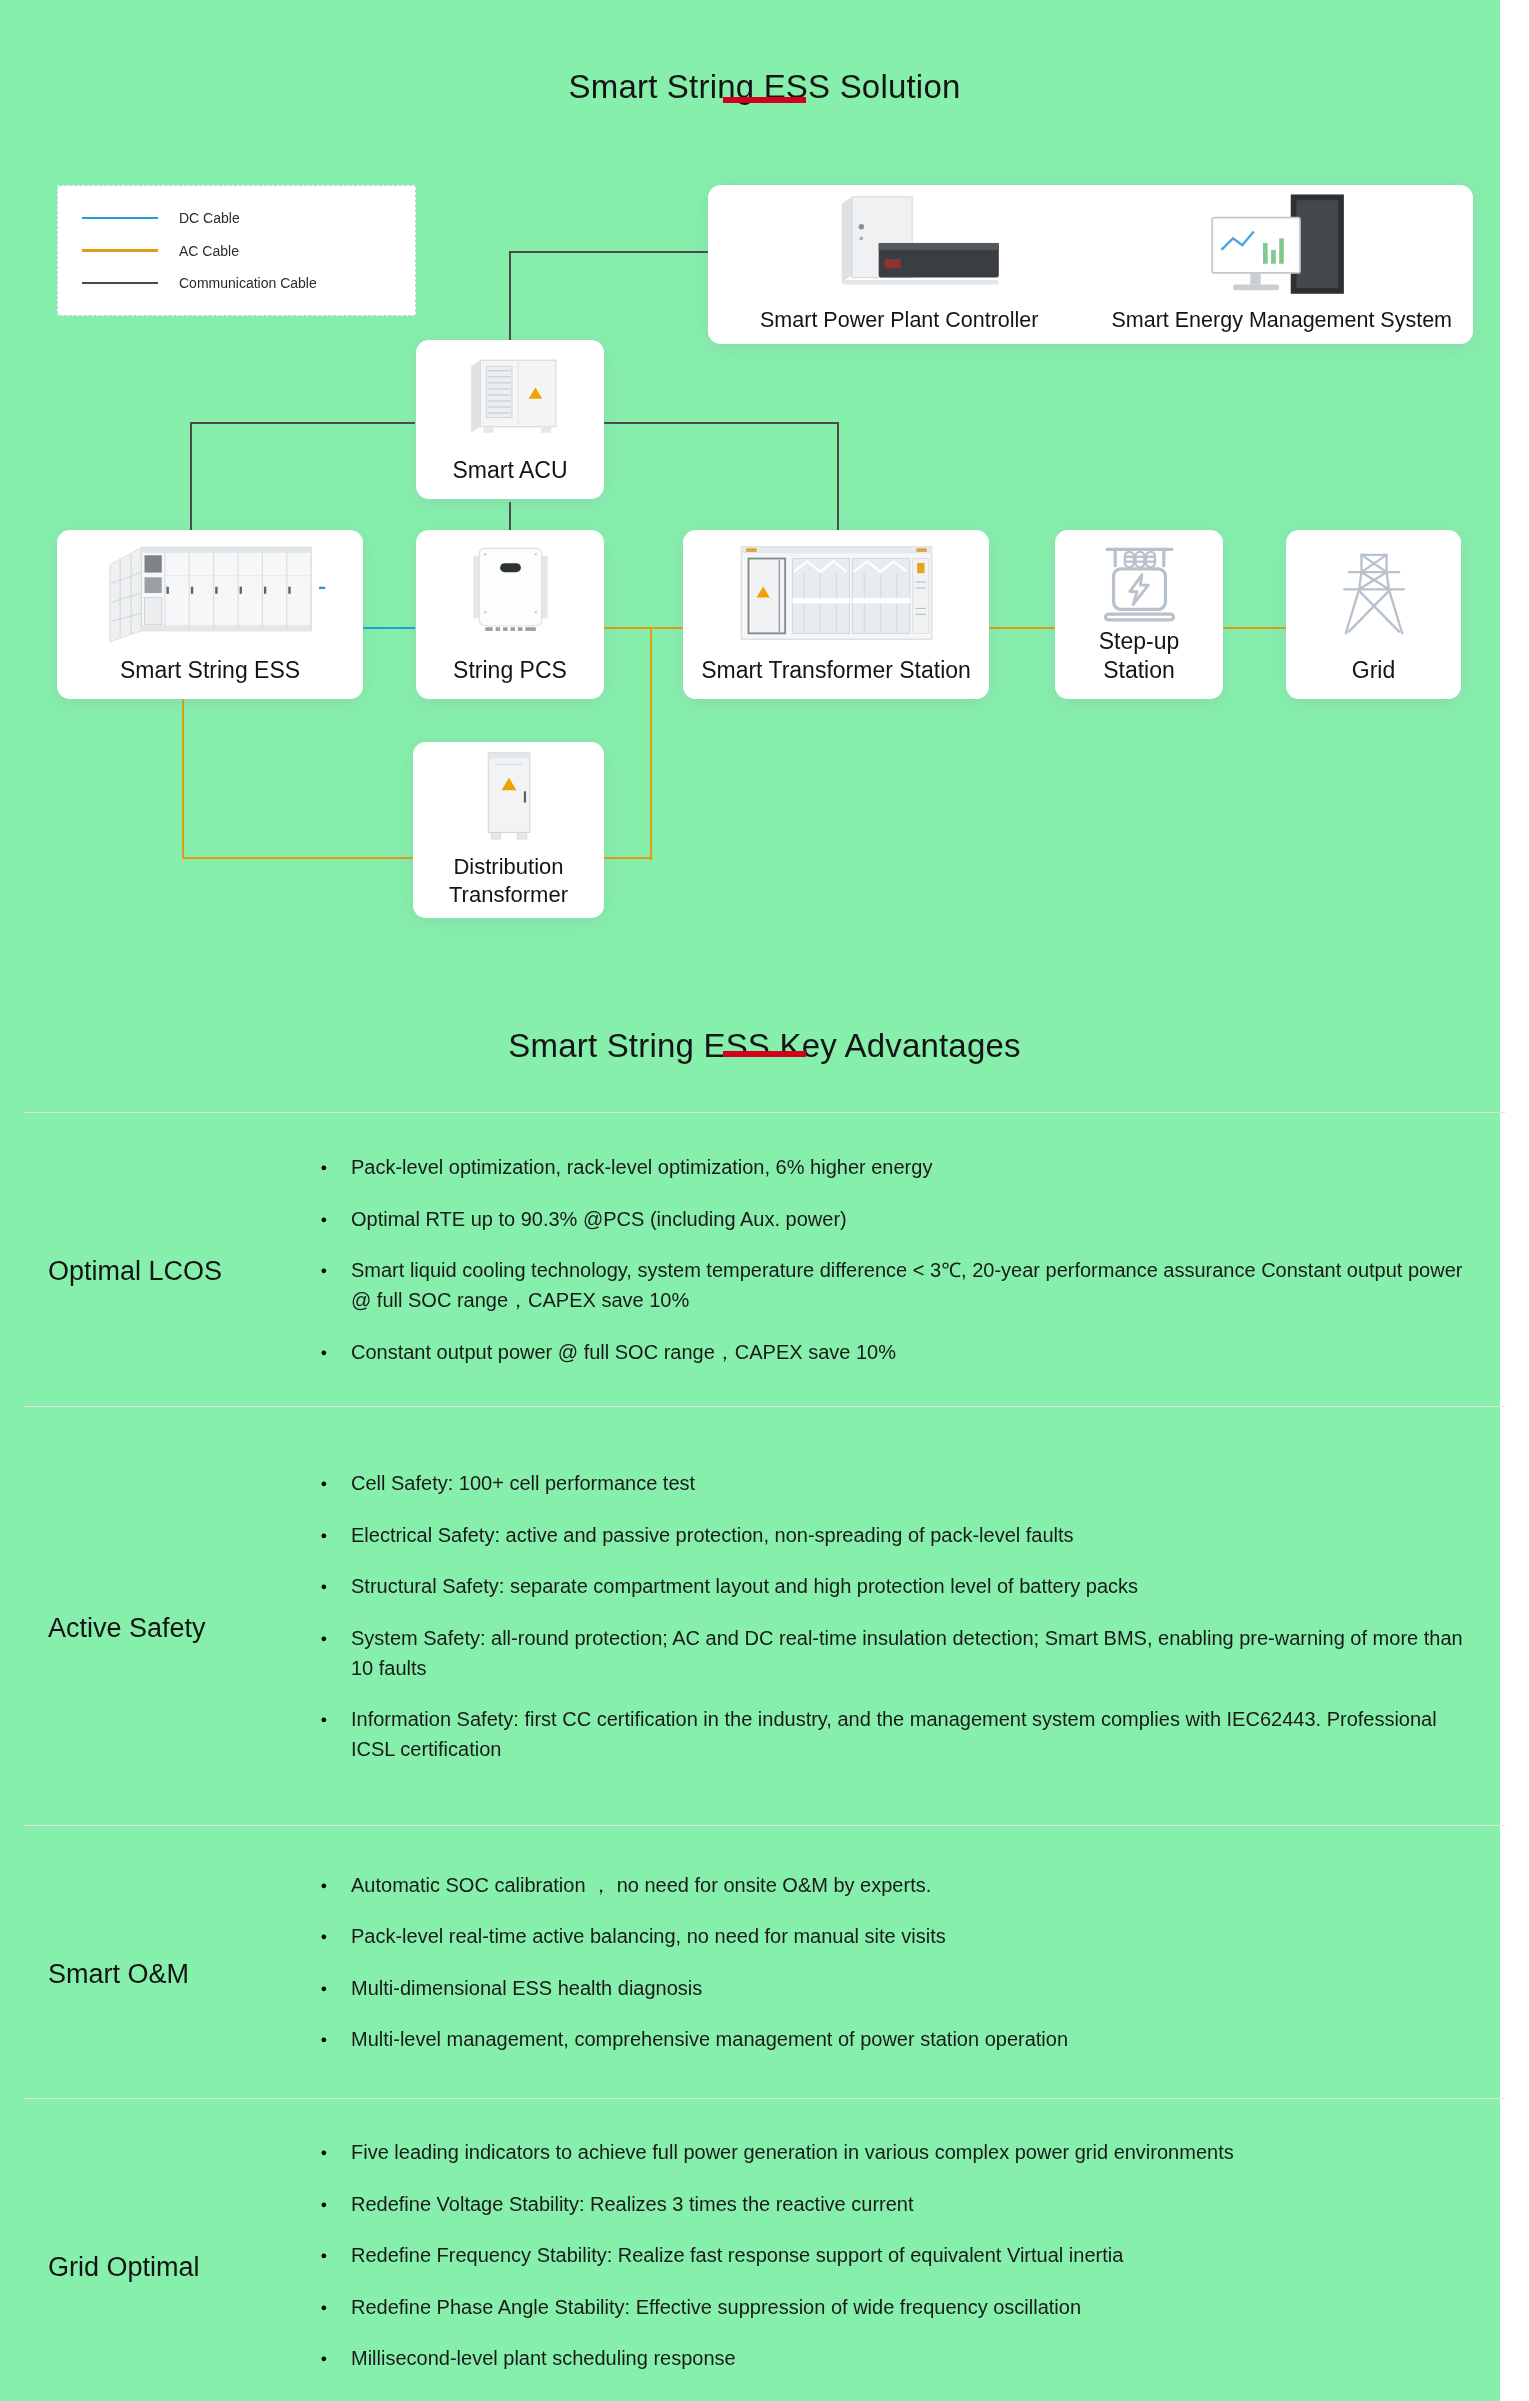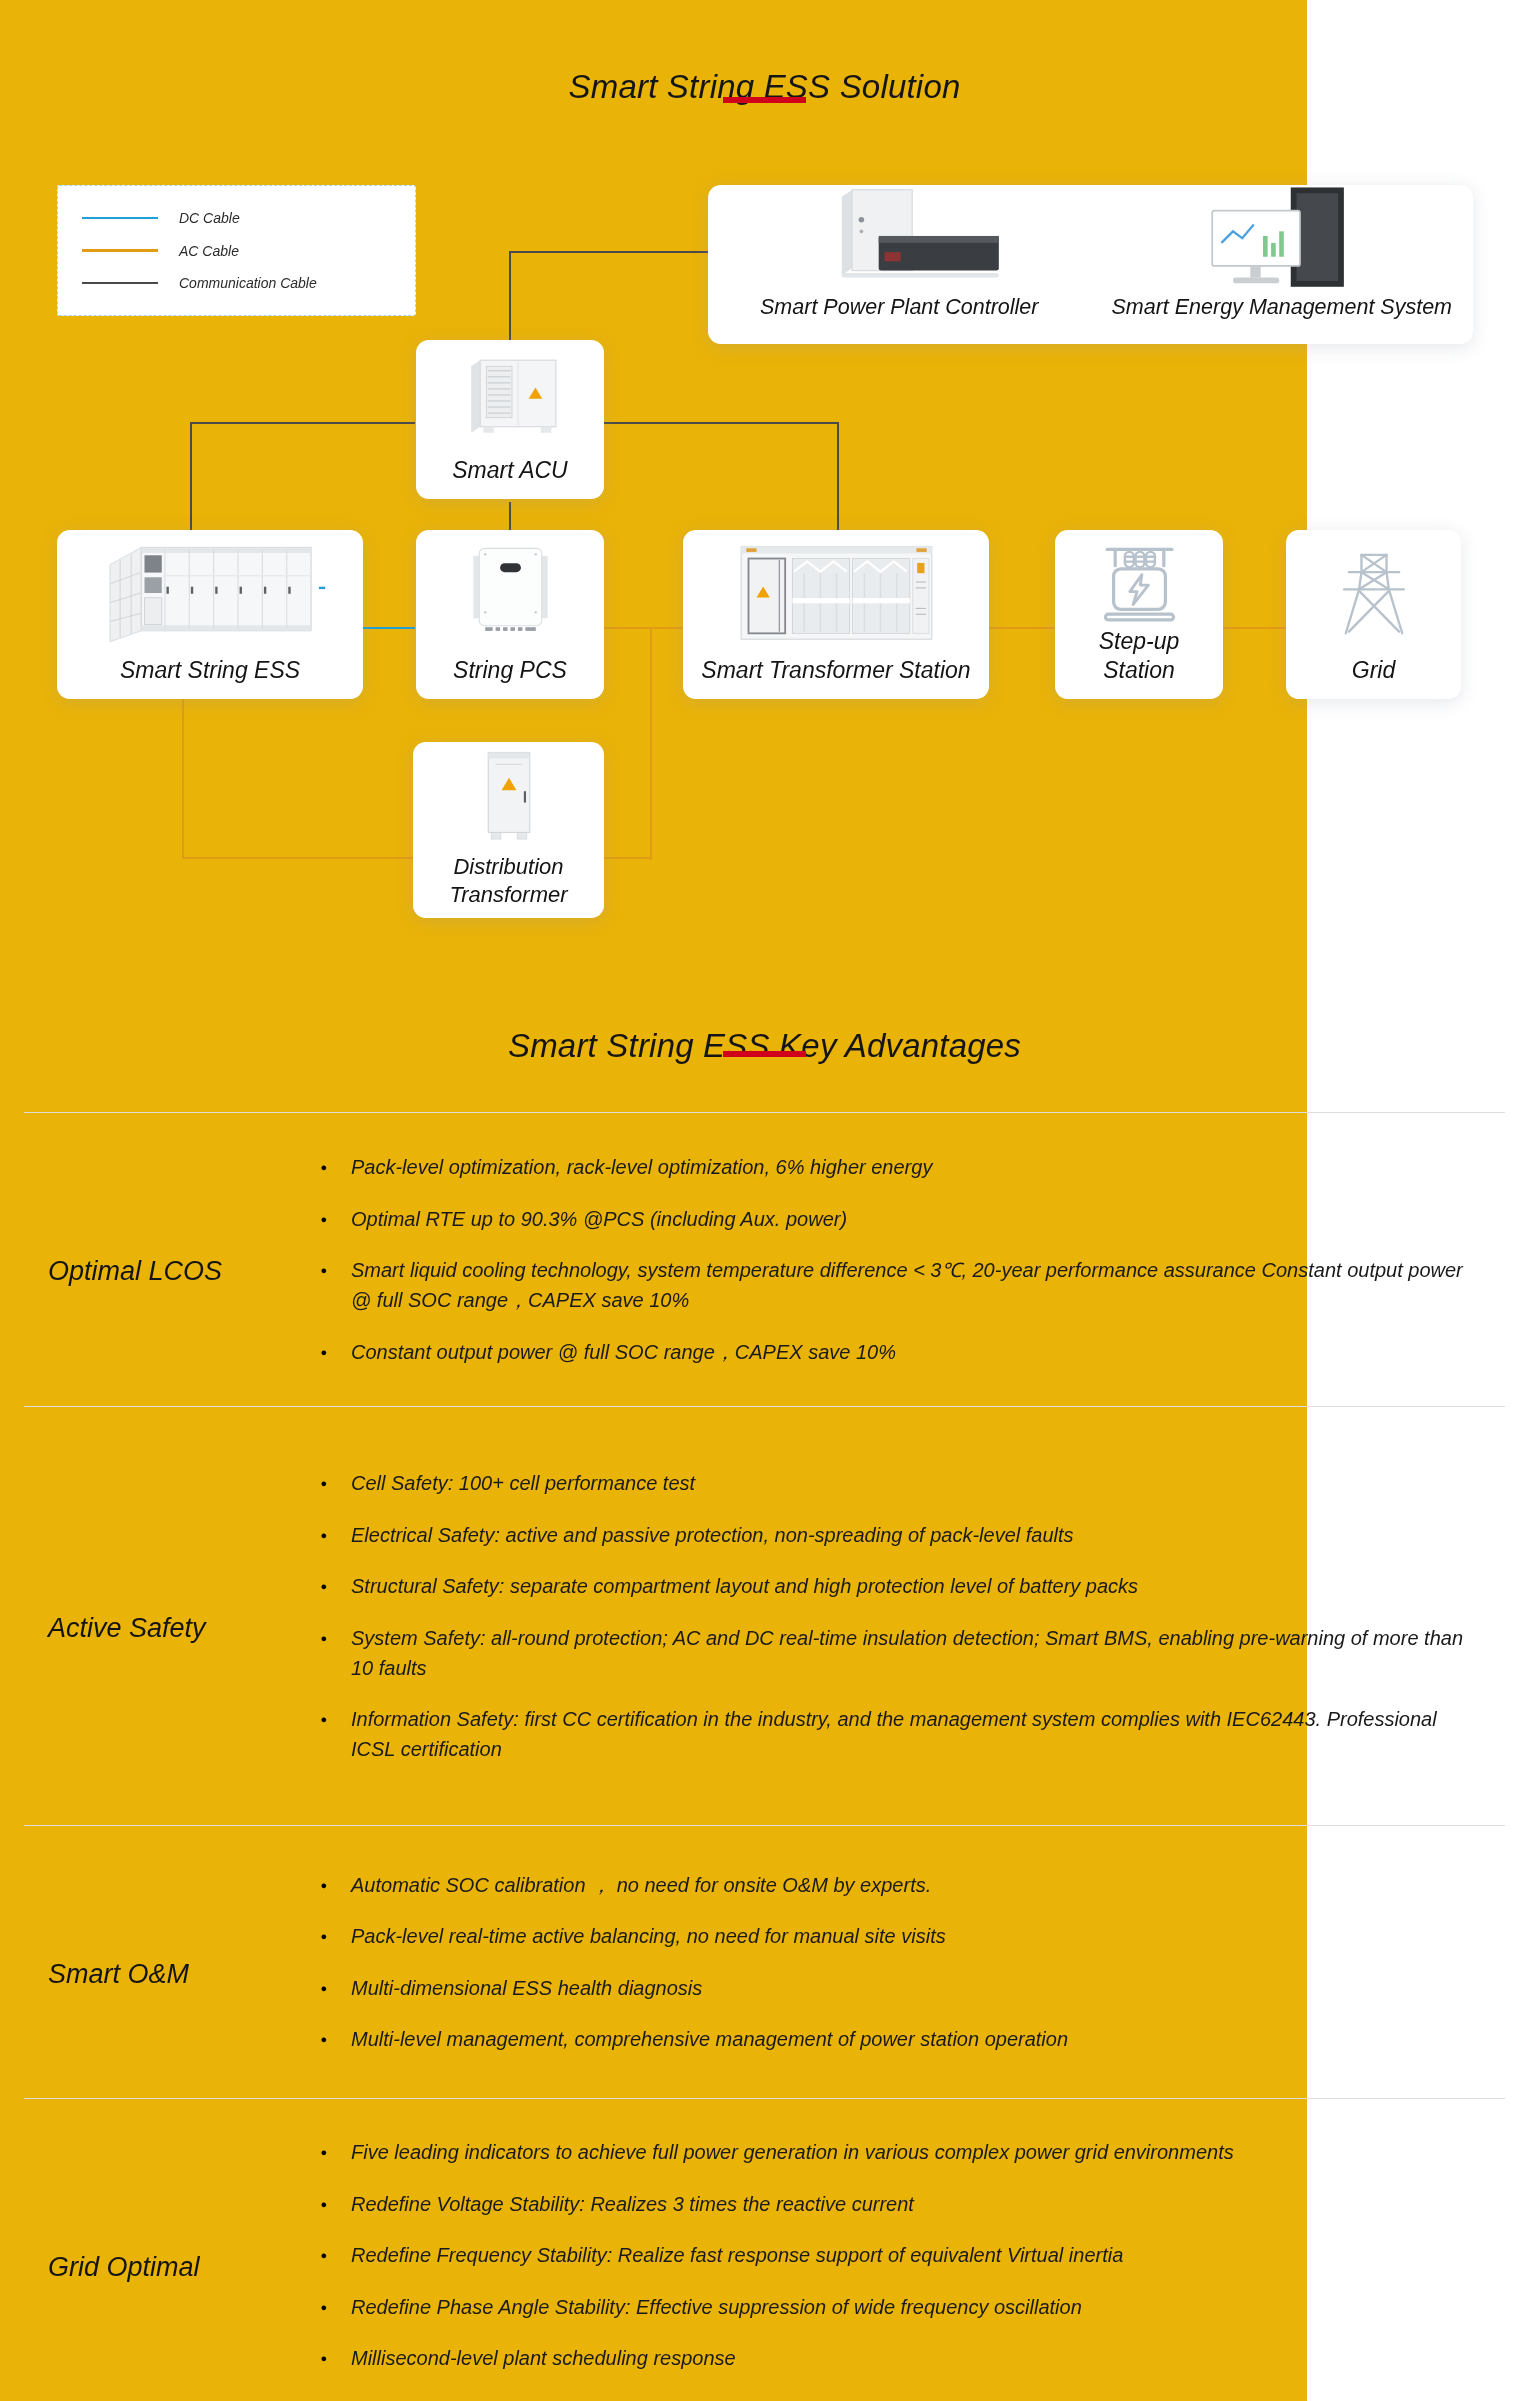--- a/index.html
+++ b/index.html
@@ -1,17 +1,17 @@
 <!DOCTYPE html>
 <html style="font-size:12.7px"><head>
 <meta charset="utf-8">
 <style>
   html,body{margin:0;padding:0;background:#fff;}
   body{width:1529px;height:2401px;font-family:"Liberation Sans",sans-serif;color:#1a1a1a;position:relative;overflow:hidden;}
-  .page{position:relative;width:1307px;height:2401px;background:#eab308;font-style:italic;}
+  .page{position:relative;width:1500px;height:2401px;background:#86efac;}
 
   
   .main-title{position:absolute;left:0;width:1529px;text-align:center;font-size:33px;font-weight:500;letter-spacing:0.2px;color:#151515;}
   .t1{top:46px;}
   .t2{top:1000px;}
   .red-underline{position:absolute;left:723px;width:83px;height:5.6px;background:#d0021b;}
   .u1{top:97px;}
   .u2{top:1051px;}
 
   
@@ -29,21 +29,21 @@
   .legend-box{position:absolute;left:57px;top:185px;width:359px;height:131px;z-index:2;background:#fff;
               border:0.8px dashed #a6d3ef;border-radius:2.4px;display:flex;flex-direction:column;justify-content:center;gap:16.7px;padding-left:24px;box-sizing:border-box;}
   .legend-row{display:flex;align-items:center;}
   .legend-swatch{width:76px;height:2.4px;flex:0 0 76px;}
   .legend-swatch.comm-sw{height:1.6px;}
   .legend-label{margin-left:21px;font-size:14px;color:#2b2b2b;}
 
   .top-card{left:708px;top:185px;width:765px;height:159px;flex-direction:row;}
   .device-col{flex:1 1 0;display:flex;flex-direction:column;align-items:center;height:100%;}
   .device-col svg{margin:auto;}
-  .device-label{font-size:21.5px;color:#141414;padding-bottom:24px;}
+  .device-label{font-size:21.5px;color:#141414;padding-bottom:11px;}
 
   .acu-card{left:416px;top:340px;width:188px;height:159px;}
   .ess-card{left:57px;top:530px;width:306px;height:169px;}
   .pcs-card{left:416px;top:530px;width:188px;height:169px;}
   .sts-card{left:683px;top:530px;width:306px;height:169px;}
   .stepup-card{left:1055px;top:530px;width:168px;height:169px;}
   .grid-card{left:1286px;top:530px;width:175px;height:169px;}
   .dist-card{left:413px;top:742px;width:191px;height:176px;}
   .dist-card .card-label{font-size:22px;padding-bottom:9.6px;}
 

